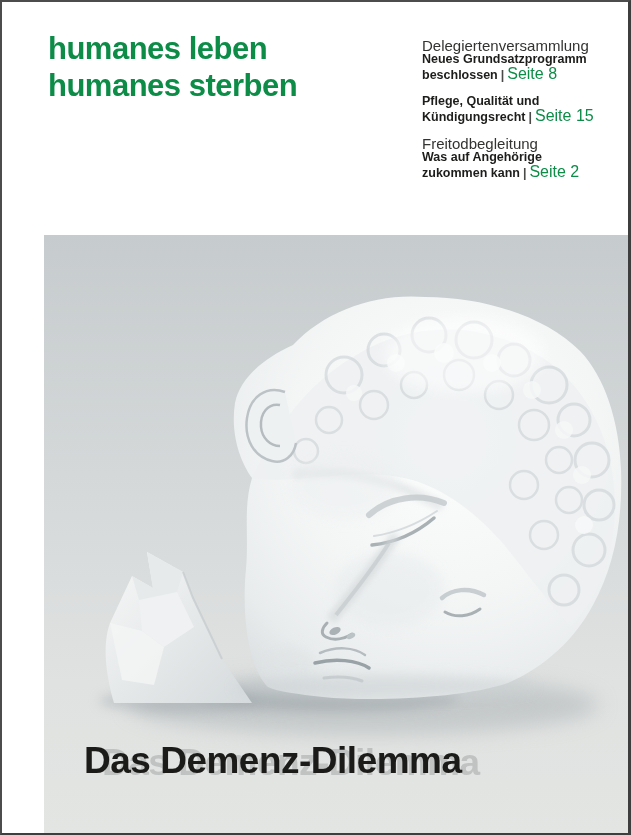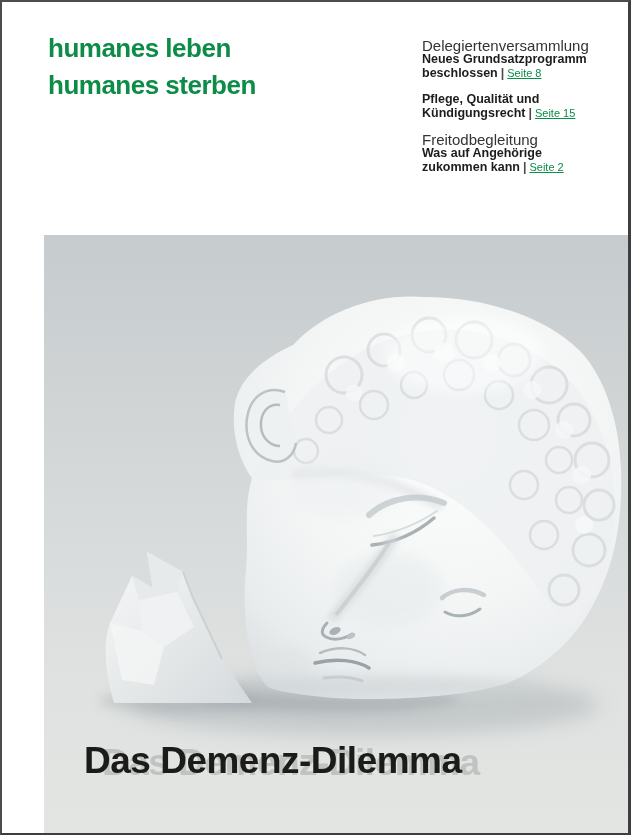--- a/index.html
+++ b/index.html
@@ -5,29 +5,29 @@
   html,body{margin:0;padding:0;background:#fff;}
   .page{
     position:relative;width:631px;height:835px;box-sizing:border-box;
     background:#ffffff;overflow:hidden;
     border-top:2px solid #4c4c4c;border-left:2px solid #4c4c4c;
     border-right:3px solid #3e3e3e;border-bottom:2px solid #3e3e3e;
     font-family:"Liberation Sans","DejaVu Sans",sans-serif;
   }
   .masthead{
     position:absolute;left:46px;top:28px;
-    font-size:26px;font-weight:bold;line-height:37px;
+    font-size:31px;font-weight:bold;line-height:37px;
     color:var(--green,#0d8c48);letter-spacing:-0.5px;
   }
   .teasers{position:absolute;left:420px;top:37px;width:188px;}
   .teaser{margin-bottom:13px;}
   .teaser-kicker{font-size:15px;line-height:13px;color:#333331;margin-bottom:1px;}
   .teaser-headline{font-size:12.5px;font-weight:bold;line-height:13.5px;color:#1d1d1b;}
   .separator{color:#4a4a48;font-weight:bold;margin:0 3px;}
-  .page-ref{color:var(--green,#0d8c48);font-weight:normal;font-size:11px;white-space:nowrap;text-decoration:underline;}
+  .page-ref{color:var(--green,#0d8c48);font-weight:normal;font-size:16px;white-space:nowrap;}
   .issue-line{position:absolute;left:46px;top:203px;font-size:15px;color:#2b2b29;}
   .issue-number{font-weight:bold;color:#1d1d1b;}
   .issue-volume{color:#3a3a38;}
   .cover-photo{position:absolute;left:42px;top:233px;width:584px;height:598px;}
   .cover-photo svg{position:absolute;left:0;top:0;display:block;}
   .cover-title-ghost{
     position:absolute;left:58px;top:507px;
     font-size:37px;font-weight:bold;letter-spacing:-0.5px;
     color:rgba(140,146,146,0.40);white-space:nowrap;
   }

